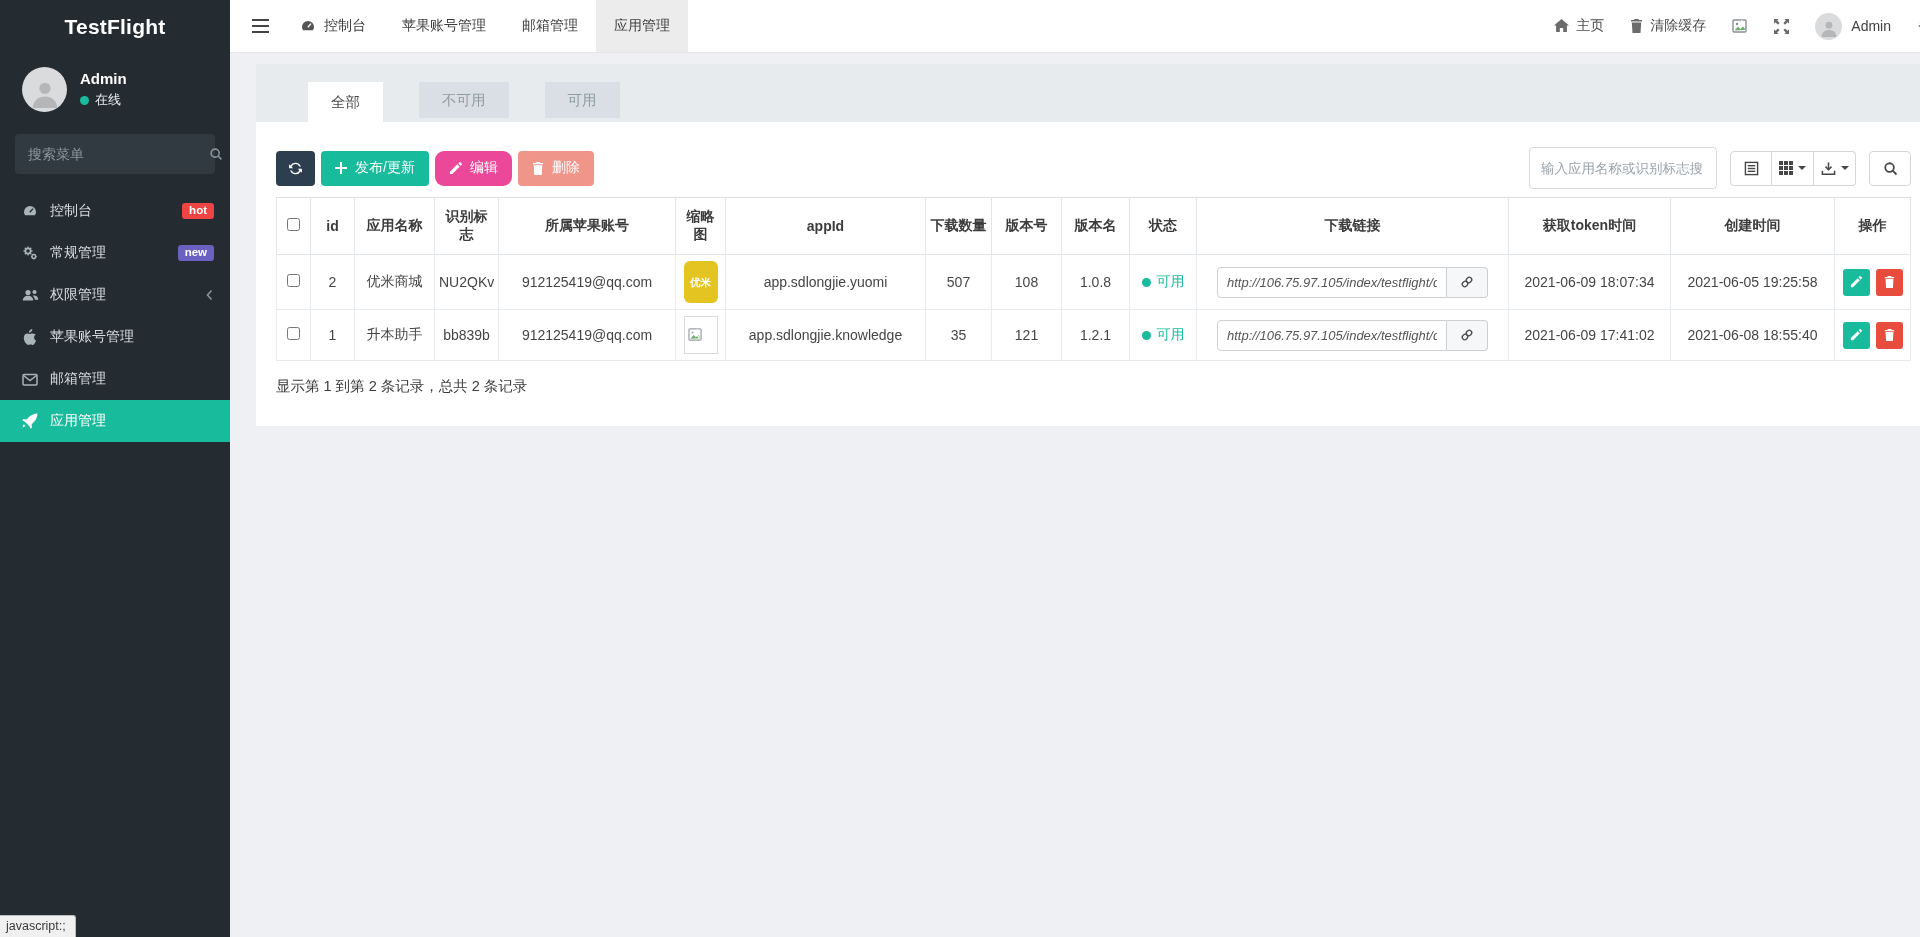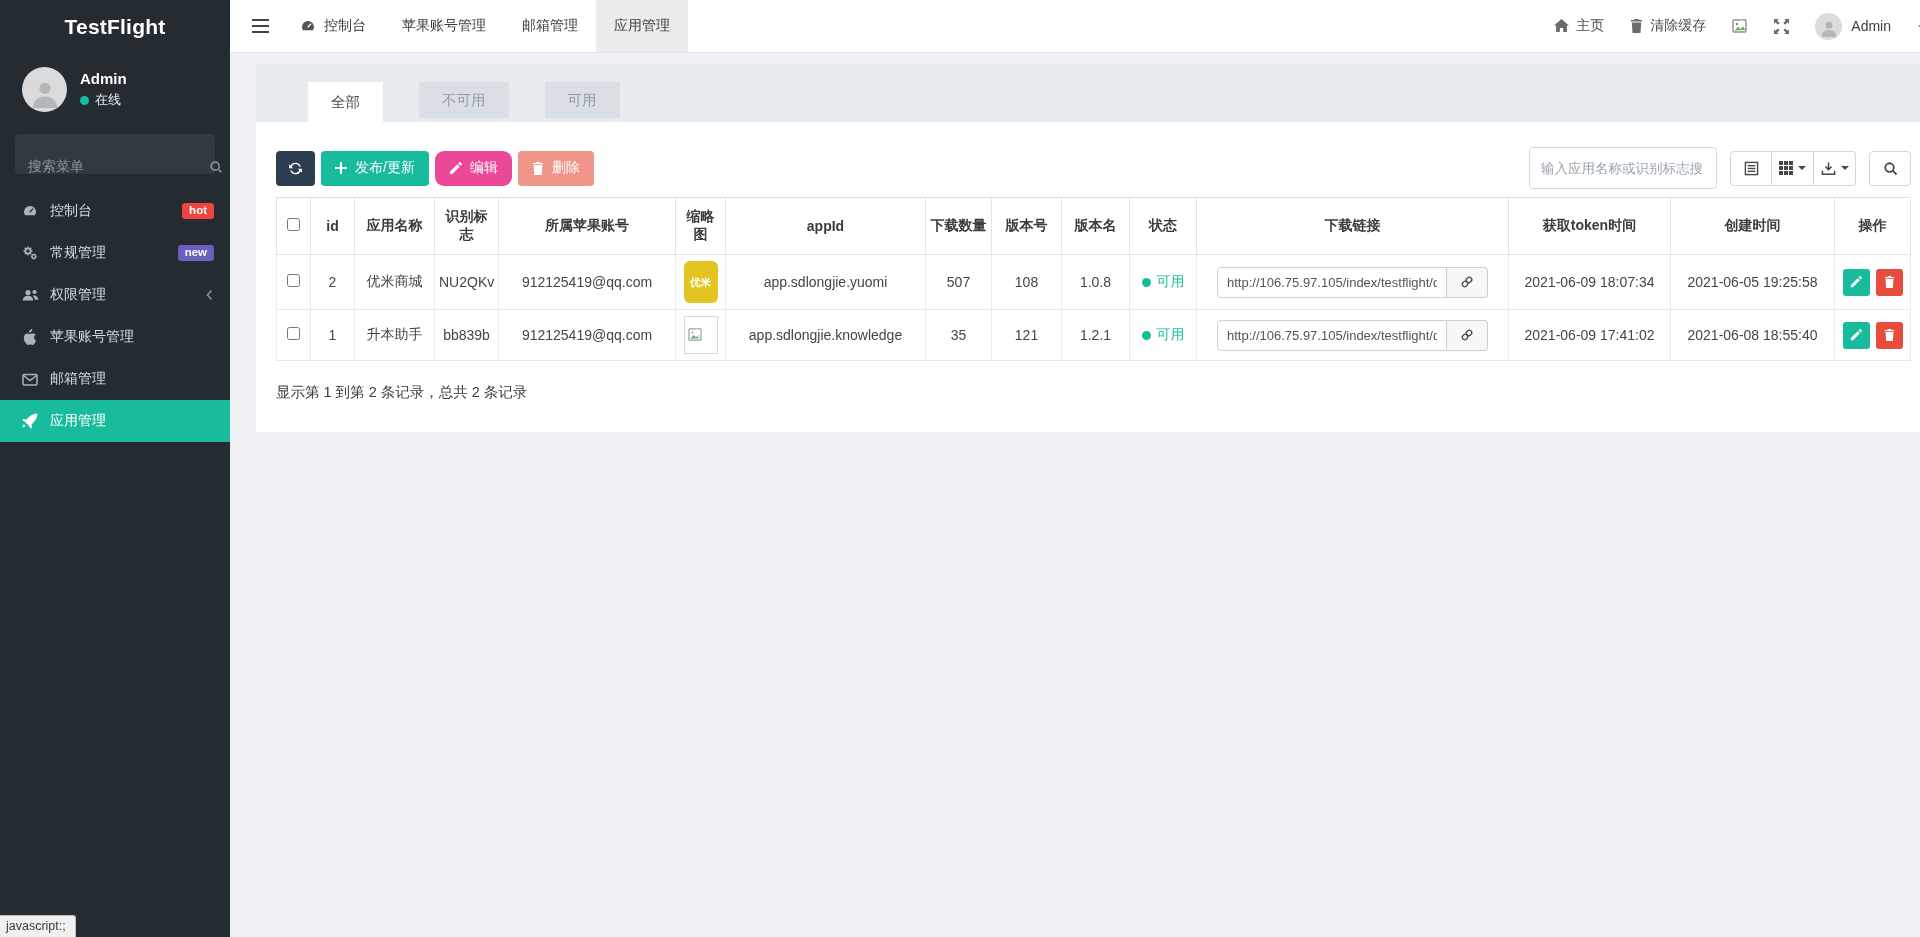--- a/index.html
+++ b/index.html
@@ -16,21 +16,21 @@
            color:#fff; font-size:21px; font-weight:bold; letter-spacing:.2px; }
   .user-panel { display:flex; align-items:center; gap:13px; padding:14px 20px 8px 22px; }
   .avatar-lg { width:45px; height:45px; border-radius:50%; background:#d9dbdc;
                display:flex; align-items:center; justify-content:center; overflow:hidden; }
   .avatar-lg svg { width:30px; height:30px; color:#b4b6b8; margin-top:6px; }
   .user-meta { display:flex; flex-direction:column; gap:4px; }
   .user-name { color:#fff; font-weight:bold; font-size:15px; }
   .user-status { color:#e8edf0; font-size:13px; display:flex; align-items:center; gap:6px; }
   .dot { width:9px; height:9px; border-radius:50%; background:#18bc9c; display:inline-block; }
   .side-search { margin:14px 15px 16px; background:#313a41; border-radius:4px; height:40px;
-                 display:flex; align-items:flex-end; padding:0 13px; }
+                 display:flex; align-items:center; padding:0 13px; }
   .side-search input { flex:1; background:transparent; border:none; outline:none;
                        color:#cfd6da; font-size:14px; font-family:inherit; }
   .side-search input::placeholder { color:#8b969e; }
   .side-search .icon { color:#8b969e; }
   .menu { list-style:none; }
   .menu-item { height:42px; display:flex; align-items:center; gap:11px;
                padding:0 16px 0 21px; color:#d7dde0; font-size:14px; cursor:pointer; }
   .menu-item .icon { color:#a9b4bb; width:18px; display:flex; justify-content:center; }
   .menu-item.active { background:#18bc9c; color:#fff; }
   .menu-item.active .icon { color:#fff; }
@@ -99,35 +99,35 @@
   
   table { width:100%; border-collapse:collapse; table-layout:fixed; }
   th { font-weight:bold; font-size:14px; color:#3c3c3c; padding:10px 4px;
        border:1px solid #e2e6e9; border-top-color:#dadfe3; text-align:center; }
   td { font-size:14px; color:#454545; padding:6px 4px; height:46px;
        border:1px solid #eaedef; border-bottom-color:#e7eaec; text-align:center; vertical-align:middle; }
   .status-cell { color:#18bc9c; }
   .status-cell .dot { margin-right:6px; vertical-align:-1px; }
   .link-wrap { display:flex; justify-content:center; }
   .link-input { width:230px; height:31px; border:1px solid #ccd0d3; border-radius:4px 0 0 4px;
-                padding:0 9px; font-size:13px; color:#555; font-family:inherit; outline:none; }
+                padding:0 9px; font-size:13px; color:#555; font-family:inherit; outline:none;font-style:italic; }
   .link-btn { width:41px; height:31px; background:#f6f7f8; border:1px solid #ccd0d3;
               border-left:none; border-radius:0 4px 4px 0; display:flex; align-items:center;
               justify-content:center; color:#4d4d4d; cursor:pointer; }
   .op-btn { width:27px; height:27px; border:none; border-radius:3px; color:#fff;
             display:inline-flex; align-items:center; justify-content:center; cursor:pointer; }
   .op-edit { background:#18bc9c; margin-right:6px; }
   .op-del { background:#e74c3c; }
   .thumb-app { width:34px; height:42px; background:#e3c421; border-radius:6px; color:#fff;
                font-size:10.5px; font-weight:bold; display:inline-flex; align-items:center;
                justify-content:center; line-height:1; }
   .thumb-broken { width:34px; height:38px; background:#fff; border:1px solid #d8dadc;
                   display:inline-flex; align-items:center; justify-content:flex-start;
                   padding:3px; }
-  .table-footer { margin-top:22px; font-size:14.5px; color:#3c3c3c; }
+  .table-footer { margin-top:16px; font-size:14.5px; color:#3c3c3c; }
 
   
   .status-tip { position:absolute; left:0; bottom:0; background:#f0f0f0; color:#3b3b3b;
                 font-size:12.5px; padding:3px 9px 4px 6px; border:1px solid #bdbdbd;
                 border-left:none; border-bottom:none; border-top-right-radius:3px; z-index:10;margin-top:28px; }
 
   .icon svg, .tool-btn svg, .op-btn svg, .link-btn svg, .btn svg { display:block; }
 </style>
 </head>
 <body>

